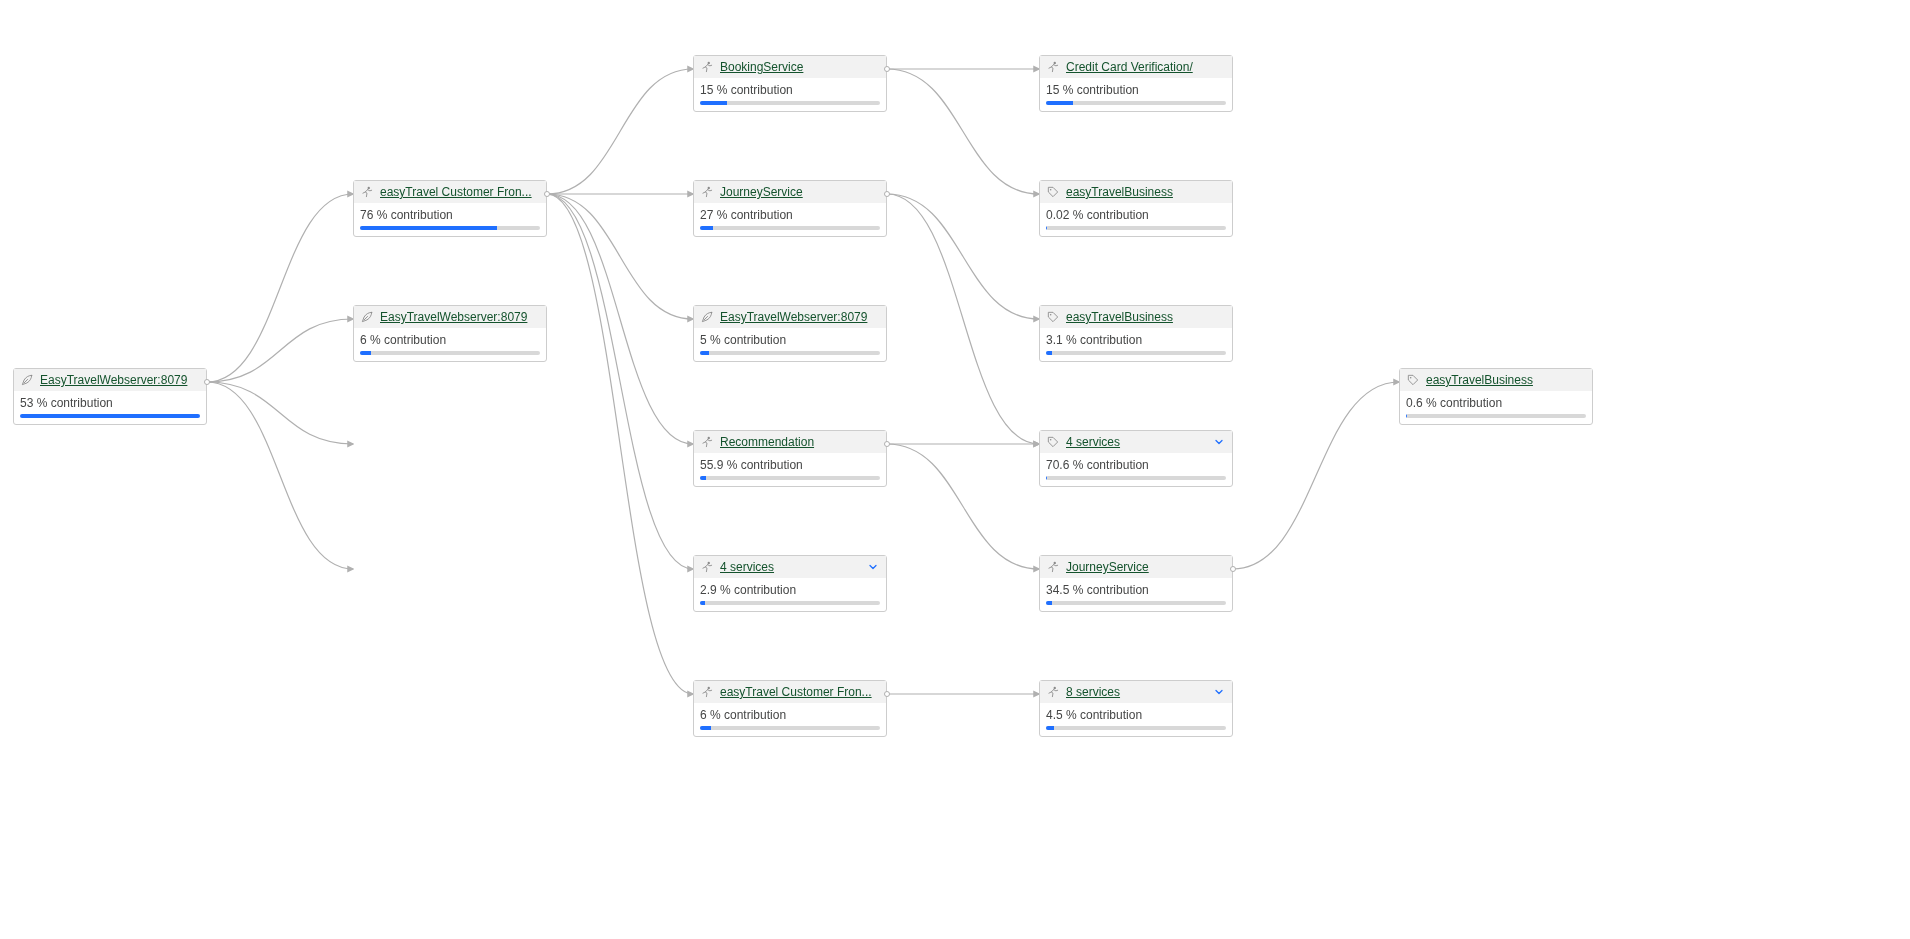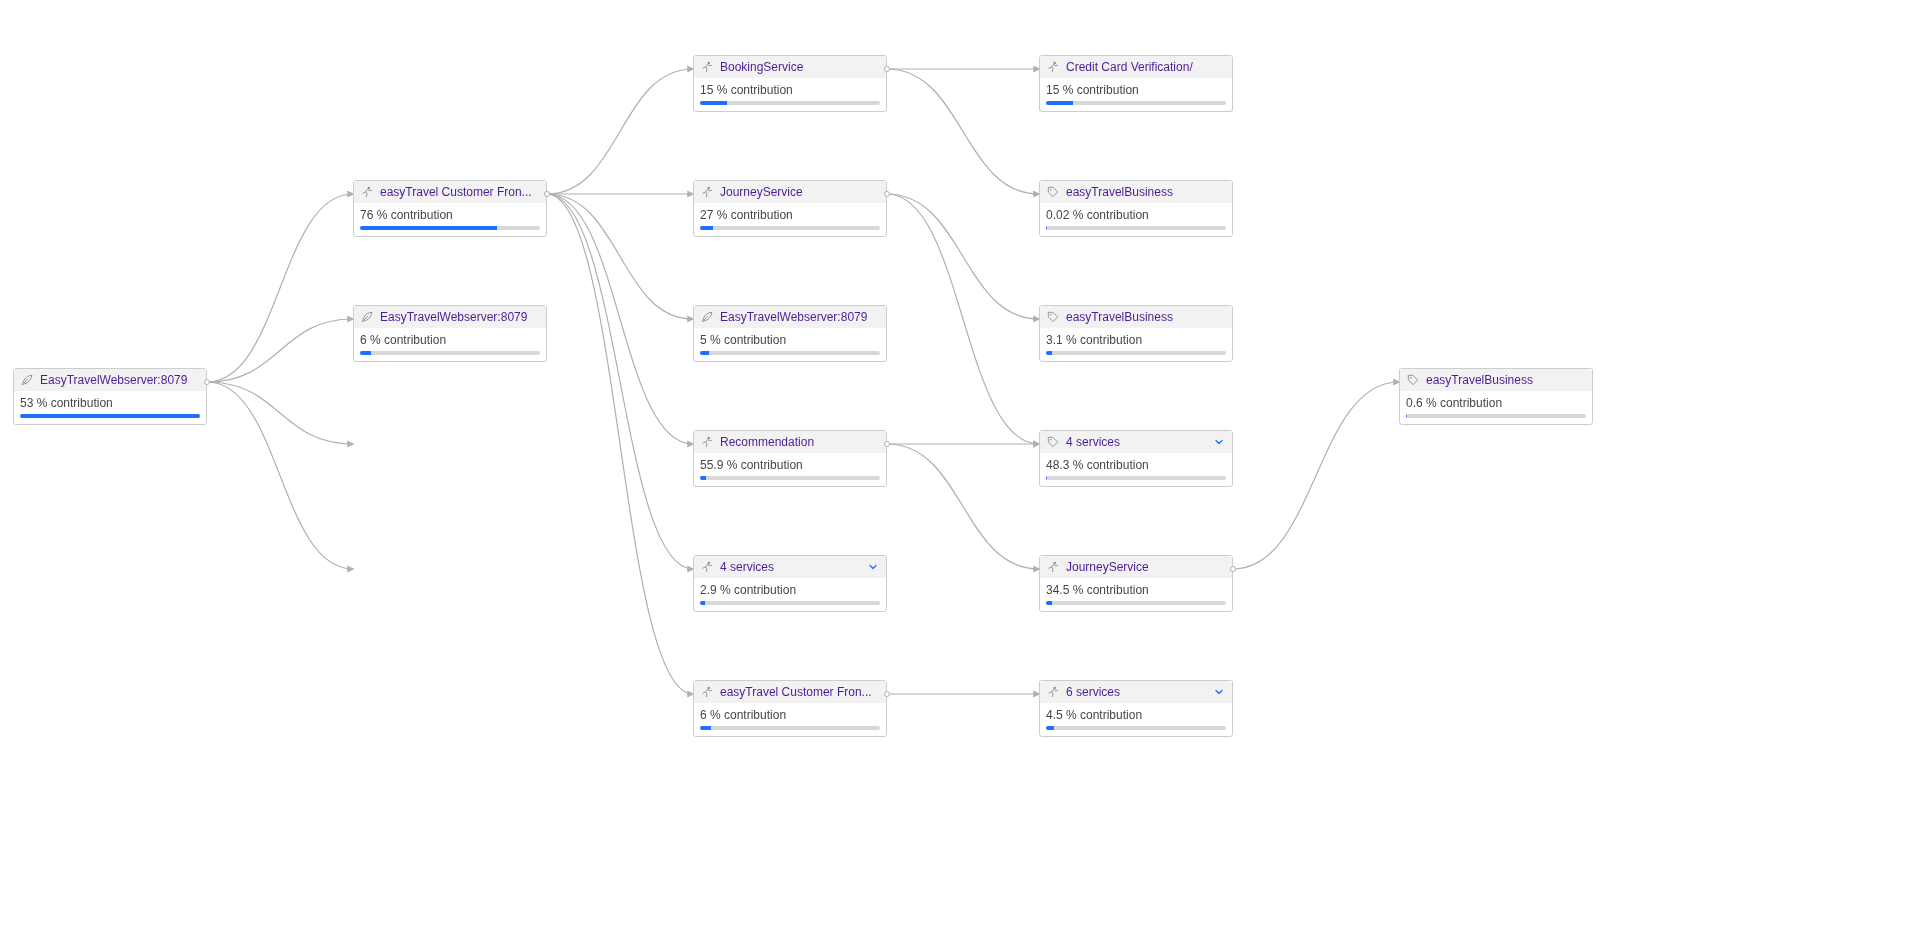--- a/index.html
+++ b/index.html
@@ -39,21 +39,22 @@
     display: flex;
     align-items: center;
     gap: 6px;
     white-space: nowrap;
     overflow: hidden;
   }
   .node .head .title {
     flex: 1 1 auto;
     overflow: hidden;
     text-overflow: ellipsis;
-    color: #4c1d95;
+    color: #14532d;
+    text-decoration: underline;
   }
   .node .head .chevron {
     flex: 0 0 auto;
     width: 14px;
     height: 14px;
     display: inline-flex;
     align-items: center;
     justify-content: center;
   }
   .node .body {
@@ -343,21 +344,21 @@
           </svg>
         </span>
         <span class="title">4 services</span>
         <span class="chevron">
           <svg width="12" height="12" viewBox="0 0 24 24">
             <path d="M6 9l6 6 6-6" fill="none" stroke="#1f6fff" stroke-width="2.5" stroke-linecap="round" stroke-linejoin="round"></path>
           </svg>
         </span>
       </div>
       <div class="body">
-        <div class="contrib">48.3 % contribution</div>
+        <div class="contrib">70.6 % contribution</div>
         <div class="bar">
           <div class="fill" style="width: 0.5%;"></div>
         </div>
       </div>
     </div>
     <div class="node" style="left: 1039px; top: 555px;">
       <div class="head">
         <span class="icon">
           <svg width="14" height="14" viewBox="0 0 24 24">
             <circle cx="15" cy="5" r="2" fill="#8a8a8a"></circle>
@@ -375,21 +376,21 @@
     </div>
     <div class="port" style="left: 1230px; top: 566px;"></div>
     <div class="node" style="left: 1039px; top: 680px;">
       <div class="head">
         <span class="icon">
           <svg width="14" height="14" viewBox="0 0 24 24">
             <circle cx="15" cy="5" r="2" fill="#8a8a8a"></circle>
             <path d="M13 8l-4 4 3 2-1 6M9 12l-4 2M13 8l4 2 3-1" fill="none" stroke="#8a8a8a" stroke-width="1.5" stroke-linecap="round" stroke-linejoin="round"></path>
           </svg>
         </span>
-        <span class="title">6 services</span>
+        <span class="title">8 services</span>
         <span class="chevron">
           <svg width="12" height="12" viewBox="0 0 24 24">
             <path d="M6 9l6 6 6-6" fill="none" stroke="#1f6fff" stroke-width="2.5" stroke-linecap="round" stroke-linejoin="round"></path>
           </svg>
         </span>
       </div>
       <div class="body">
         <div class="contrib">4.5 % contribution</div>
         <div class="bar">
           <div class="fill" style="width: 4.5%;"></div>

